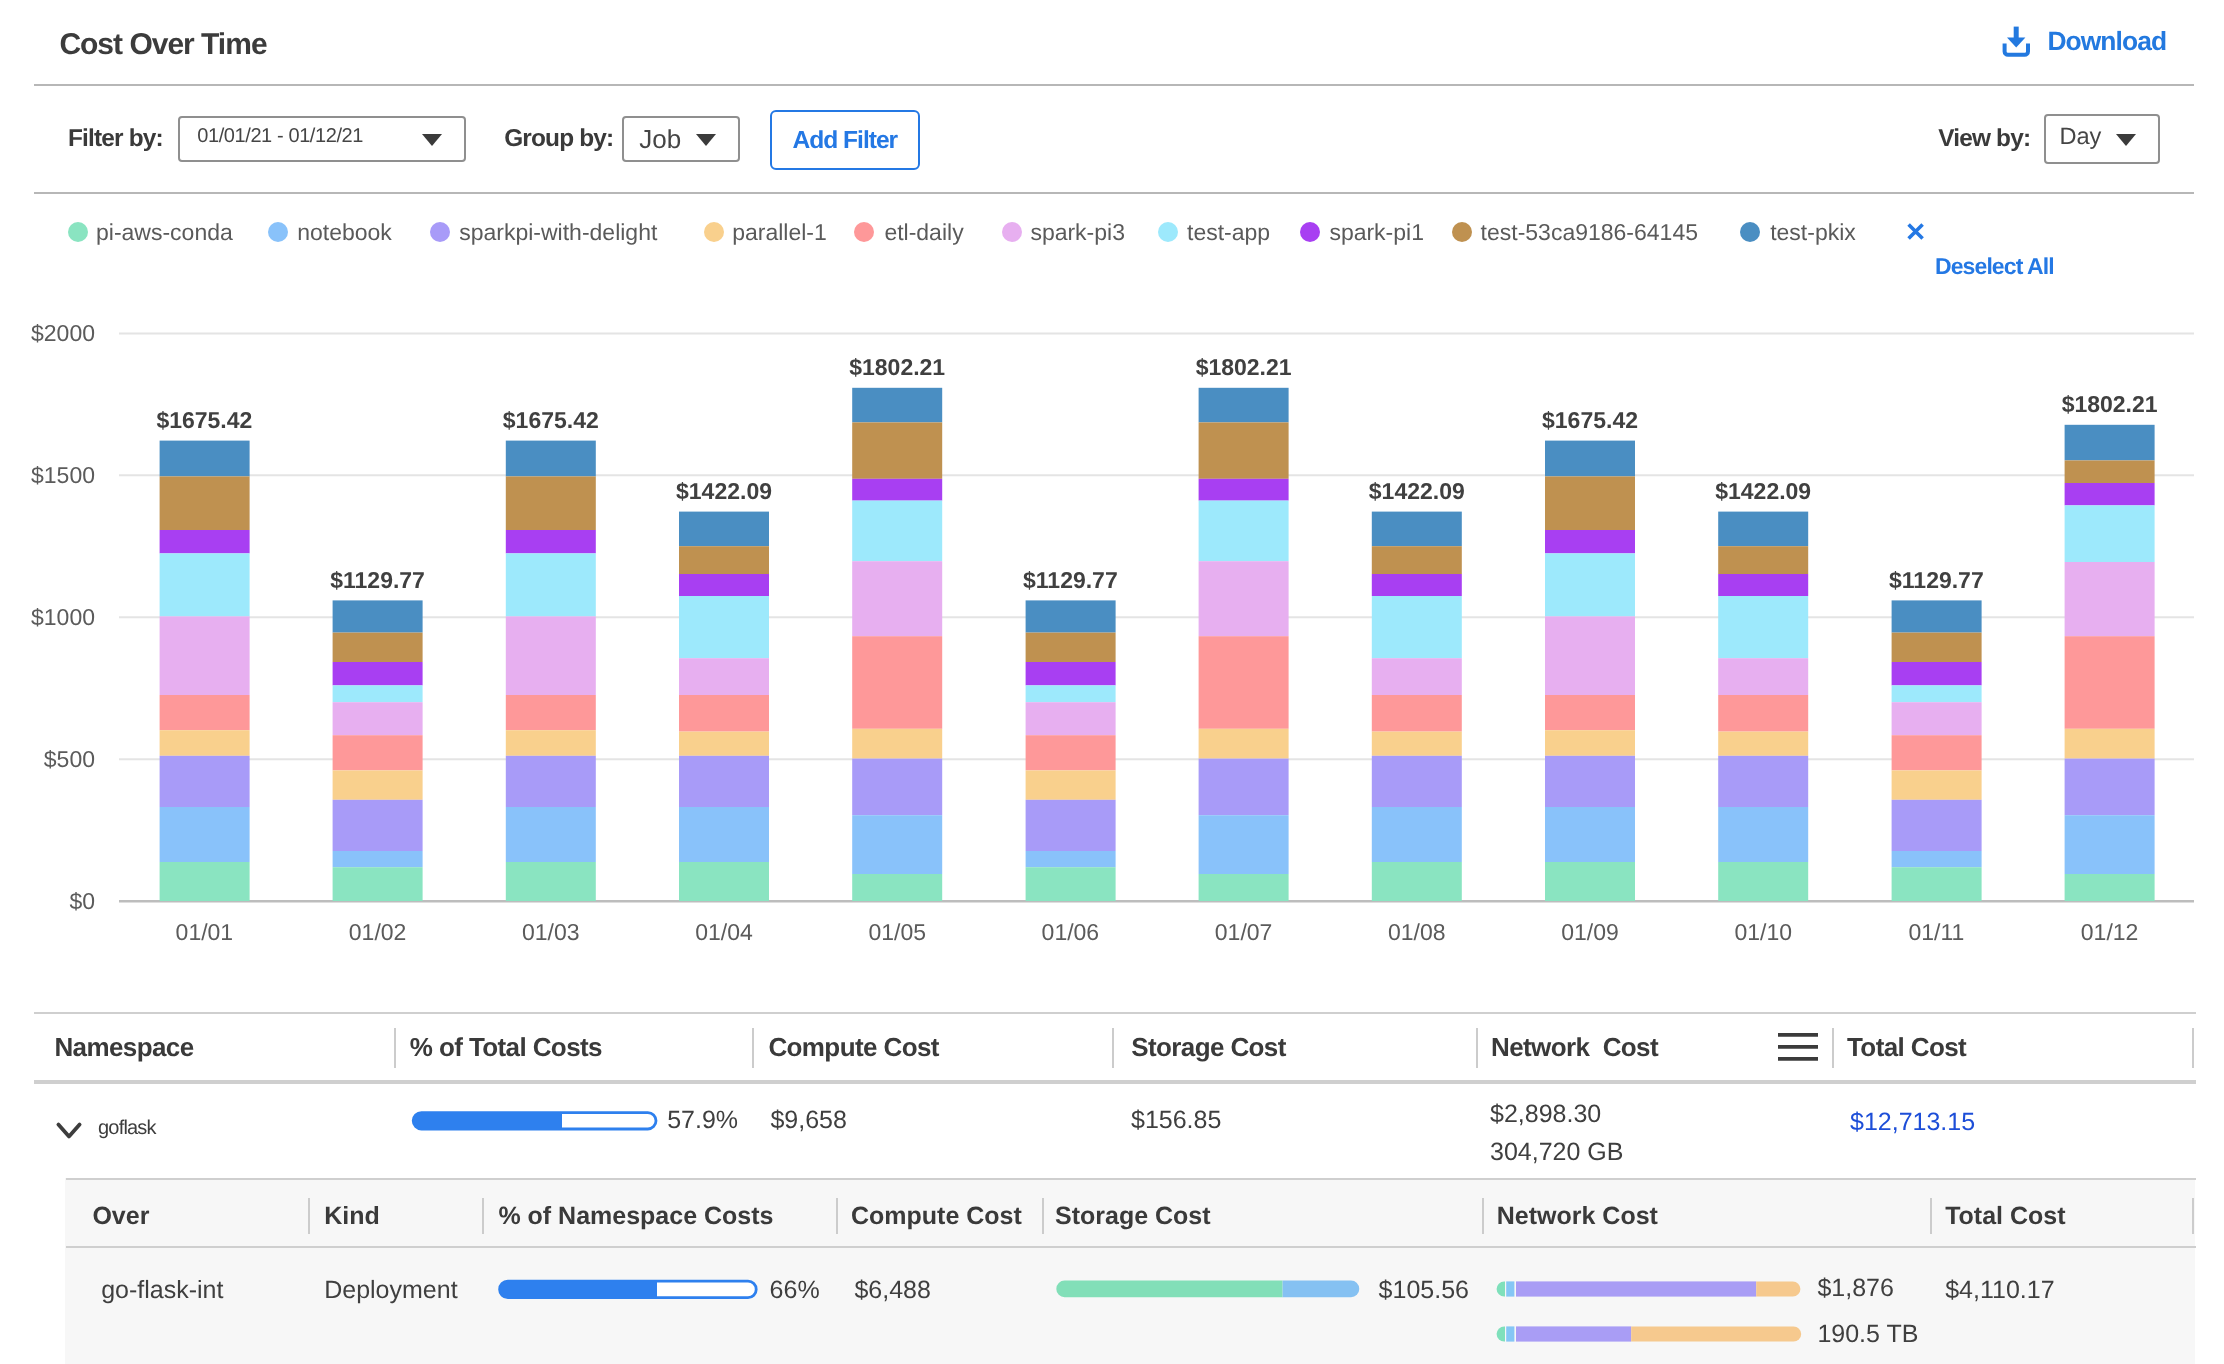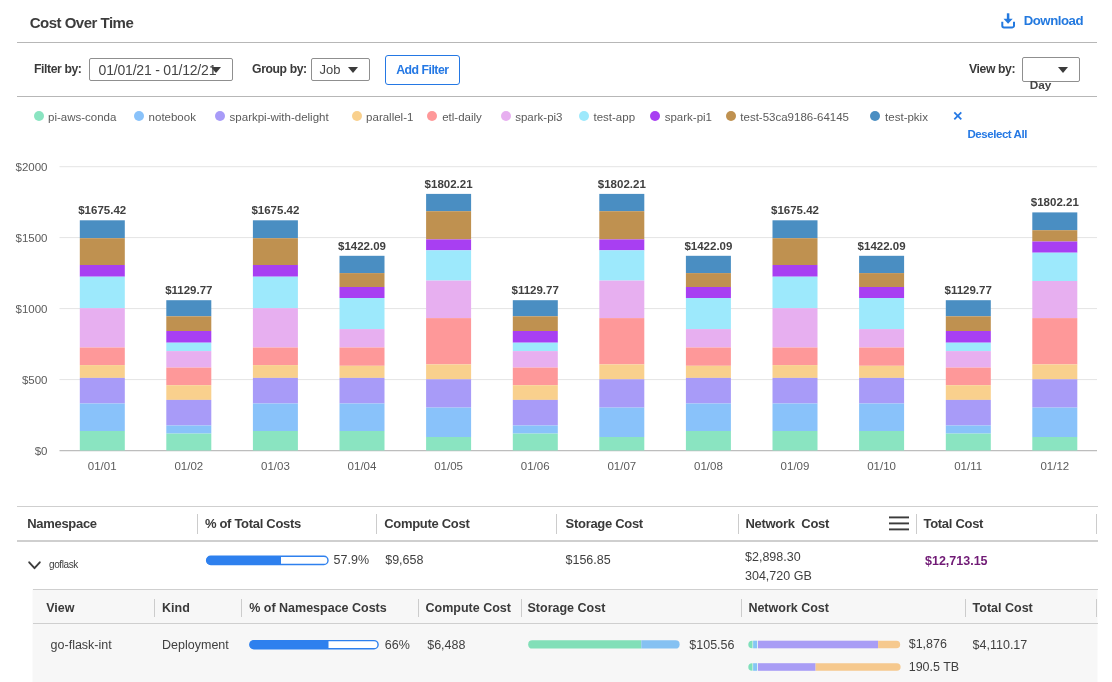--- a/index.html
+++ b/index.html
@@ -239,39 +239,39 @@
 <div class="dot" style="left:650.4px;top:111px;background:#a83ff2"></div>
 <div class="t leg" style="left:664.7px;top:110.5px">spark-pi1</div>
 <div class="dot" style="left:725.6px;top:111px;background:#bf9150"></div>
 <div class="t leg" style="left:740.3px;top:110.5px">test-53ca9186-64145</div>
 <div class="dot" style="left:870.4px;top:111px;background:#4a8ec2"></div>
 <div class="t leg" style="left:885.1px;top:110.5px">test-pkix</div>
 <div class="t leg" style="left:967.5px;top:128px;color:#2478e4;font-weight:bold;letter-spacing:-0.45px">Deselect All</div>
 <div class="t" style="left:29.7px;top:14.6px;font-size:15px;font-weight:bold;color:#3c3c3c;letter-spacing:-0.5px;">Cost Over Time</div>
 <div class="t" style="left:1023.7px;top:13.6px;font-size:13.2px;font-weight:bold;color:#2379df;letter-spacing:-0.45px;">Download</div>
 <div class="t" style="left:34px;top:62.7px;font-size:12.2px;font-weight:bold;color:#3a3a3a;letter-spacing:-0.4px;">Filter by:</div>
-<div class="t" style="left:98.6px;top:63.2px;font-size:14px;font-weight:normal;color:#454545;letter-spacing:-0.2px;">01/01/21 - 01/12/21</div>
+<div class="t" style="left:98.6px;top:63.2px;font-size:10px;font-weight:normal;color:#454545;letter-spacing:-0.2px;">01/01/21 - 01/12/21</div>
 <div class="t" style="left:252.1px;top:62.7px;font-size:12.2px;font-weight:bold;color:#3a3a3a;letter-spacing:-0.4px;">Group by:</div>
 <div class="t" style="left:319.6px;top:62.9px;font-size:13px;font-weight:normal;color:#454545;">Job</div>
 <div class="t" style="left:969.1px;top:62.7px;font-size:12.2px;font-weight:bold;color:#3a3a3a;letter-spacing:-0.4px;">View by:</div>
-<div class="t" style="left:1029.7px;top:79px;font-size:11.8px;font-weight:bold;color:#454545;">Day</div>
+<div class="t" style="left:1029.7px;top:62px;font-size:11.8px;font-weight:normal;color:#454545;">Day</div>
 <div class="t" style="left:27.2px;top:516.7px;font-size:13px;font-weight:bold;color:#3a3a3a;letter-spacing:-0.3px;">Namespace</div>
 <div class="t" style="left:204.9px;top:516.7px;font-size:13px;font-weight:bold;color:#3a3a3a;letter-spacing:-0.3px;">% of Total Costs</div>
 <div class="t" style="left:384.2px;top:516.7px;font-size:13px;font-weight:bold;color:#3a3a3a;letter-spacing:-0.3px;">Compute Cost</div>
 <div class="t" style="left:565.6px;top:516.7px;font-size:13px;font-weight:bold;color:#3a3a3a;letter-spacing:-0.3px;">Storage Cost</div>
 <div class="t" style="left:745.5px;top:516.7px;font-size:13px;font-weight:bold;color:#3a3a3a;letter-spacing:-0.3px;">Network&nbsp; Cost</div>
 <div class="t" style="left:923.5px;top:516.7px;font-size:13px;font-weight:bold;color:#3a3a3a;letter-spacing:-0.3px;">Total Cost</div>
 <div class="t" style="left:49.0px;top:559.0px;font-size:10px;font-weight:normal;color:#3d3d3d;letter-spacing:-0.4px;">goflask</div>
 <div class="t" style="left:333.6px;top:553.4px;font-size:12.5px;font-weight:normal;color:#3f3f3f;">57.9%</div>
 <div class="t" style="left:385.2px;top:553.4px;font-size:12.5px;font-weight:normal;color:#3f3f3f;">$9,658</div>
 <div class="t" style="left:565.5px;top:553.0px;font-size:12.5px;font-weight:normal;color:#3f3f3f;">$156.85</div>
 <div class="t" style="left:745.0px;top:549.5px;font-size:12.5px;font-weight:normal;color:#3f3f3f;">$2,898.30</div>
 <div class="t" style="left:745.0px;top:569.0px;font-size:12.5px;font-weight:normal;color:#3f3f3f;text-align:right;">304,720 GB</div>
-<div class="t" style="left:925.0px;top:553.5px;font-size:12.5px;font-weight:bold;color:#701a75;">$12,713.15</div>
-<div class="t" style="left:46.2px;top:600.5px;font-size:12.5px;font-weight:bold;color:#3a3a3a;">View</div>
+<div class="t" style="left:925.0px;top:553.5px;font-size:12.5px;font-weight:normal;color:#1d4ed8;">$12,713.15</div>
+<div class="t" style="left:46.2px;top:600.5px;font-size:12.5px;font-weight:bold;color:#3a3a3a;">Over</div>
 <div class="t" style="left:162.1px;top:600.5px;font-size:12.5px;font-weight:bold;color:#3a3a3a;">Kind</div>
 <div class="t" style="left:249.2px;top:600.5px;font-size:12.5px;font-weight:bold;color:#3a3a3a;">% of Namespace Costs</div>
 <div class="t" style="left:425.5px;top:600.5px;font-size:12.5px;font-weight:bold;color:#3a3a3a;">Compute Cost</div>
 <div class="t" style="left:527.5px;top:600.5px;font-size:12.5px;font-weight:bold;color:#3a3a3a;">Storage Cost</div>
 <div class="t" style="left:748.4px;top:600.5px;font-size:12.5px;font-weight:bold;color:#3a3a3a;">Network Cost</div>
 <div class="t" style="left:972.6px;top:600.5px;font-size:12.5px;font-weight:bold;color:#3a3a3a;">Total Cost</div>
 <div class="t" style="left:50.6px;top:637.6px;font-size:12.5px;font-weight:normal;color:#3f3f3f;">go-flask-int</div>
 <div class="t" style="left:162.1px;top:637.6px;font-size:12.5px;font-weight:normal;color:#3f3f3f;">Deployment</div>
 <div class="t" style="left:384.8px;top:637.6px;font-size:12.5px;font-weight:normal;color:#3f3f3f;">66%</div>
 <div class="t" style="left:427.2px;top:637.6px;font-size:12.5px;font-weight:normal;color:#3f3f3f;">$6,488</div>

